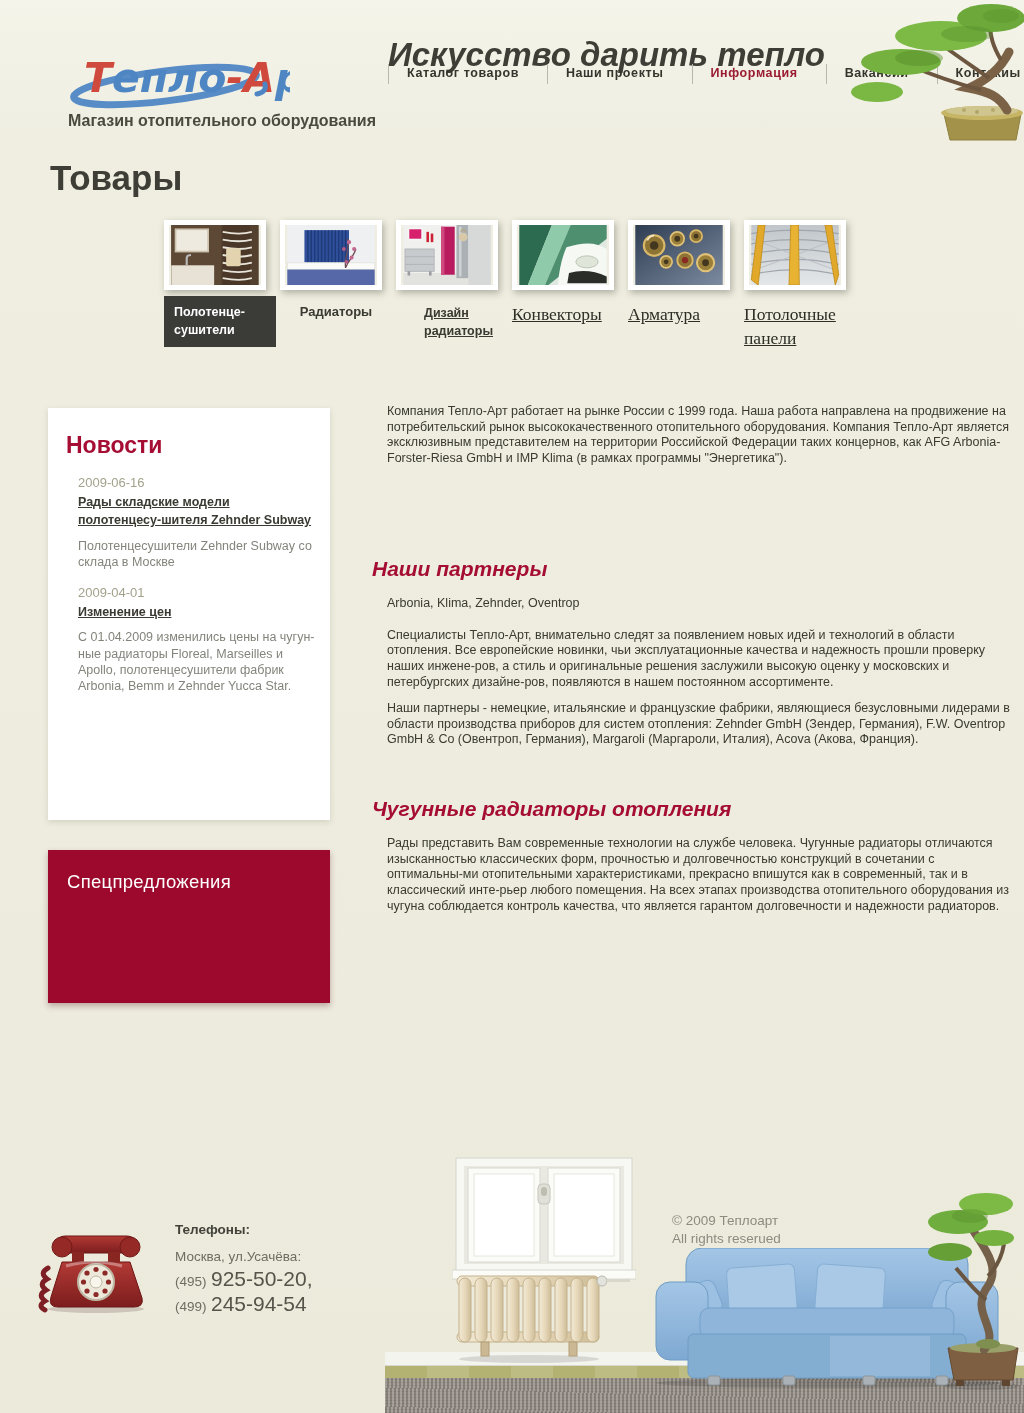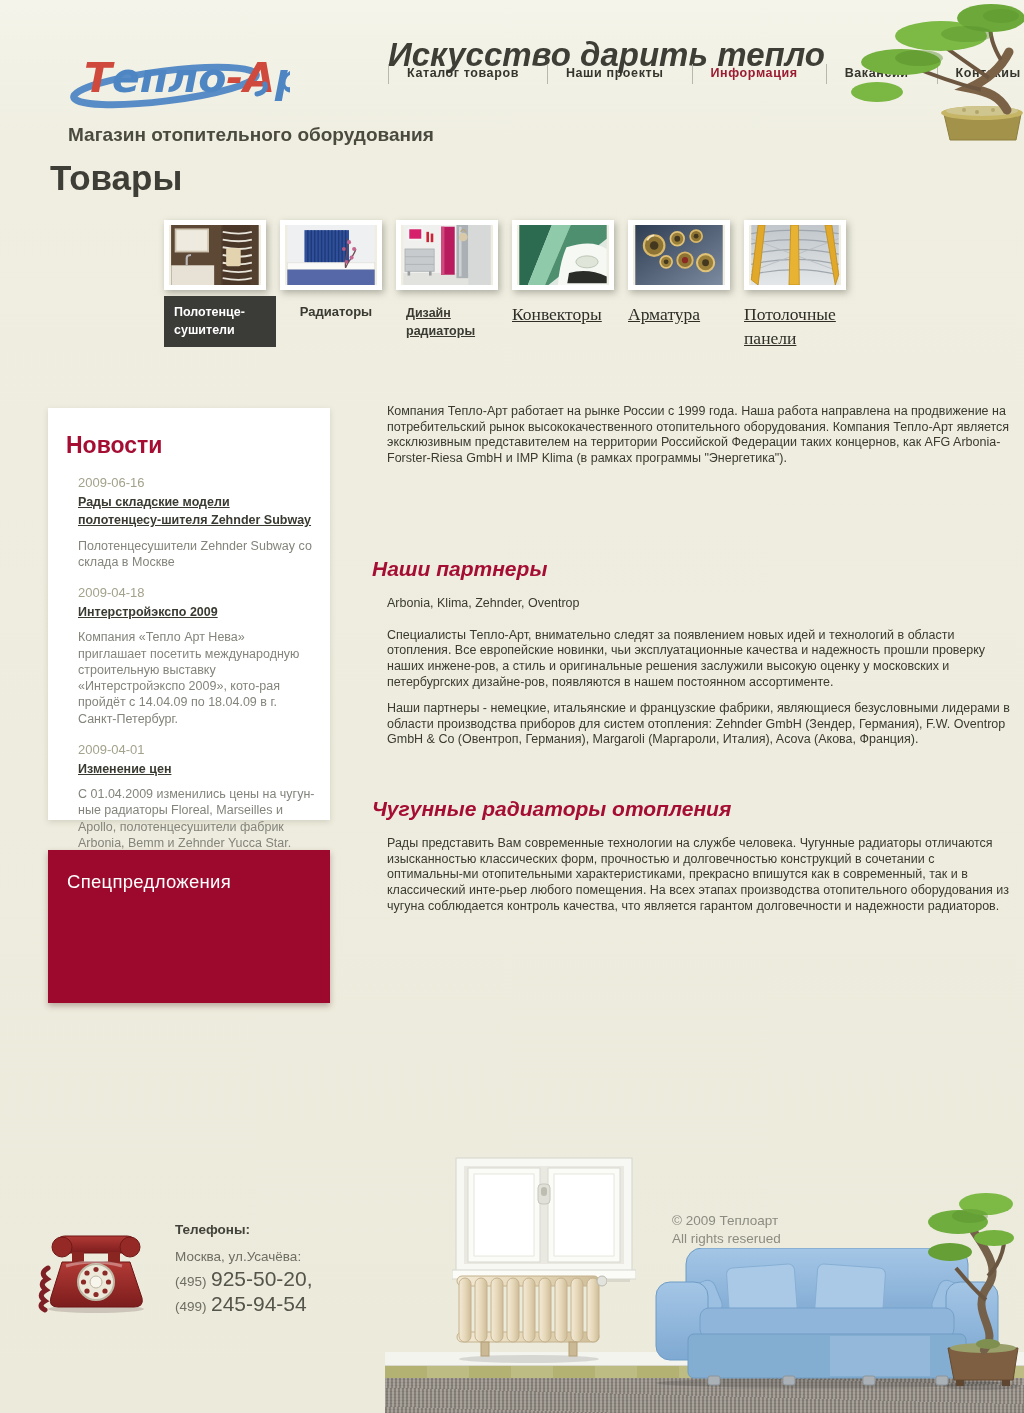--- a/index.html
+++ b/index.html
@@ -2,38 +2,38 @@
 <html><head>
 <meta charset="utf-8">
 <style>
   * { margin:0; padding:0; box-sizing:border-box; }
   body { background:#d8d7c8; font-family:"Liberation Sans", sans-serif; }
   .page { position:relative; width:1024px; height:1413px; margin:0 auto; overflow:hidden;
           background:linear-gradient(180deg,#f5f4ea 0%, #efeee1 10%, #eceadb 100%); }
 
   
   .logo { position:absolute; left:60px; top:42px; cursor:pointer; }
-  .tagline { position:absolute; left:68px; top:124px; font-size:19px; font-weight:bold; color:#4a4a3e; }
+  .tagline { position:absolute; left:68px; top:112px; font-size:16px; font-weight:bold; color:#4a4a3e; }
   .slogan { position:absolute; left:388px; top:36px; font-size:33px; font-weight:bold; font-style:italic; color:#3e3e37; }
   .nav { position:absolute; left:388px; top:64px; display:flex; list-style:none;gap:8px; }
   .nav li { padding:2px 20px 4px 18px; border-left:1px solid #b9b8ab; font-size:12.5px; font-weight:bold;
             letter-spacing:.6px; color:#35352d; cursor:pointer; white-space:nowrap; }
   .nav li.active { color:#9b1b31; }
   .bonsai-top { position:absolute; right:0; top:0; }
 
   
   .products-title { position:absolute; left:50px; top:158px; font-size:35px; font-weight:bold; color:#3e3e37; }
   .products { position:absolute; left:48px; top:220px; width:928px; display:flex; justify-content:center; }
   .card { width:116px; }
   .thumb { display:block; width:102px; height:70px; border:5px solid #fff;
            box-shadow:2px 3px 7px rgba(60,60,45,.35); cursor:pointer; }
   .lbl-selected { margin-top:6px; width:112px; background:#3b3b38; color:#fff; font-size:12.5px; font-weight:bold;
                   line-height:1.4; padding:8px 10px; cursor:pointer; }
   .lbl-plain { margin-top:14px; width:112px; text-align:center; font-size:13px; font-weight:bold; color:#3a3a32; }
-  .lbl-sans-link { margin-top:14px; margin-left:10px; font-size:12.5px; font-weight:bold; line-height:1.45;
+  .lbl-sans-link { margin-top:14px; margin-left:28px; font-size:12.5px; font-weight:bold; line-height:1.45;
                    text-decoration:underline; color:#3a3a32; cursor:pointer; width:86px; }
   .lbl-serif-link { margin-top:13px; font-family:"Liberation Serif", serif; font-size:17.5px; line-height:1.35;
                     text-decoration:underline; color:#2e2e27; cursor:pointer; }
 
   
   .news { position:absolute; left:48px; top:408px; width:282px; height:412px; background:#fff;
           box-shadow:0 2px 6px rgba(90,90,70,.18); }
   .news-title { color:#a50d33; font-size:23px; font-weight:bold; margin:24px 0 16px 18px; }
   .news-item { margin:0 14px 15px 30px; }
   .news-date { color:#a3a28c; font-size:13px; margin-bottom:2px; }
@@ -234,25 +234,20 @@
       <div class="lbl-serif-link">Потолочные панели</div>
     </div>
   </div>
 
   <div class="news">
     <div class="news-title">Новости</div>
     <div class="news-item">
       <div class="news-date">2009-06-16</div>
       <span class="news-link">Рады складские модели полотенцесу-шителя Zehnder Subway</span>
       <div class="news-text">Полотенцесушители Zehnder Subway со склада в Москве</div>
-    </div>
-    <div class="news-item">
-      <div class="news-date">2009-04-18</div>
-      <span class="news-link">Интерстройэкспо 2009</span>
-      <div class="news-text">Компания «Тепло Арт Нева» приглашает посетить международную строительную выставку «Интерстройэкспо 2009», кото-рая пройдёт с 14.04.09 по 18.04.09 в г. Санкт-Петербург.</div>
     </div>
     <div class="news-item">
       <div class="news-date">2009-04-01</div>
       <span class="news-link">Изменение цен</span>
       <div class="news-text">С 01.04.2009 изменились цены на чугун-ные радиаторы Floreal, Marseilles и Apollo, полотенцесушители фабрик Arbonia, Bemm и Zehnder Yucca Star.</div>
     </div>
   </div>
 
   <div class="special">
     <div class="special-title">Спецпредложения</div>

